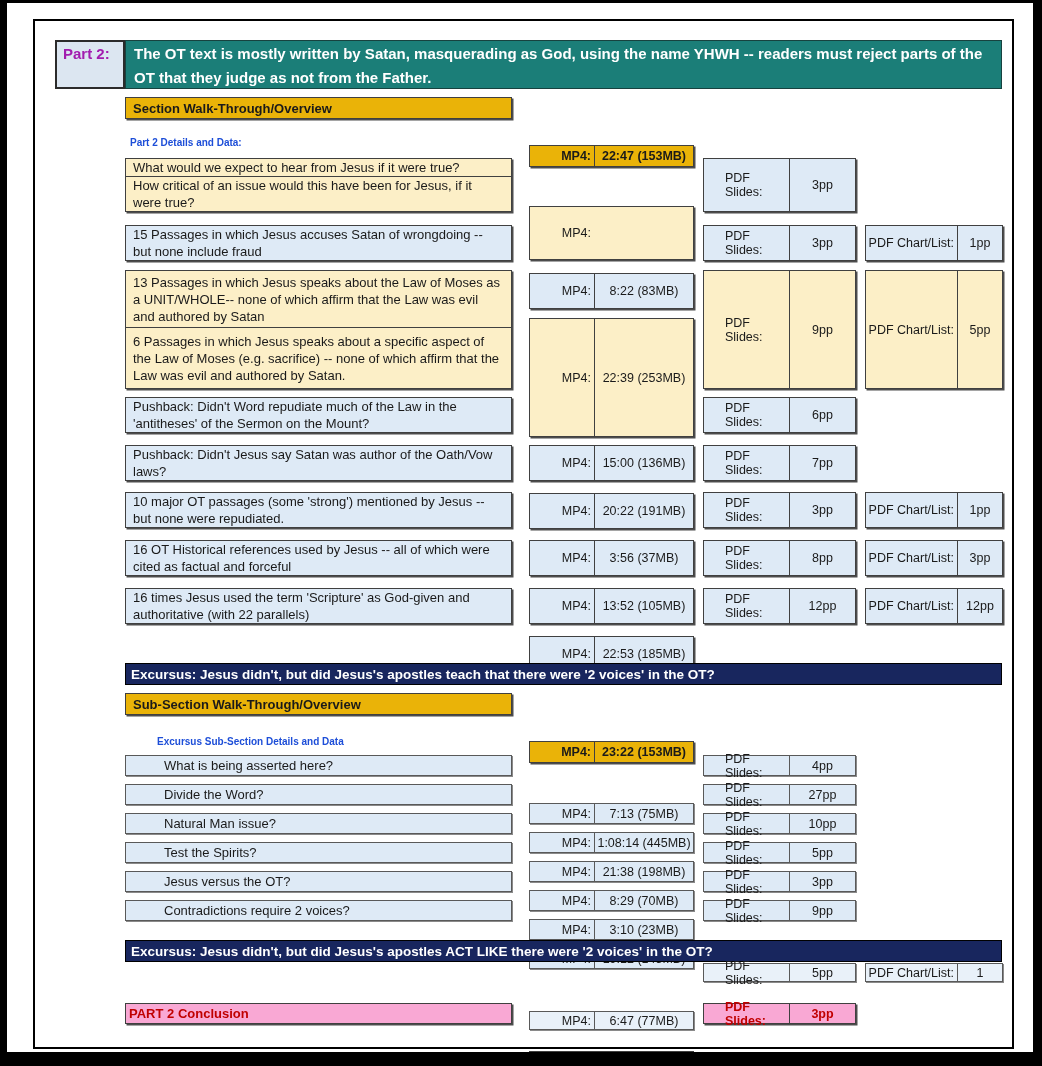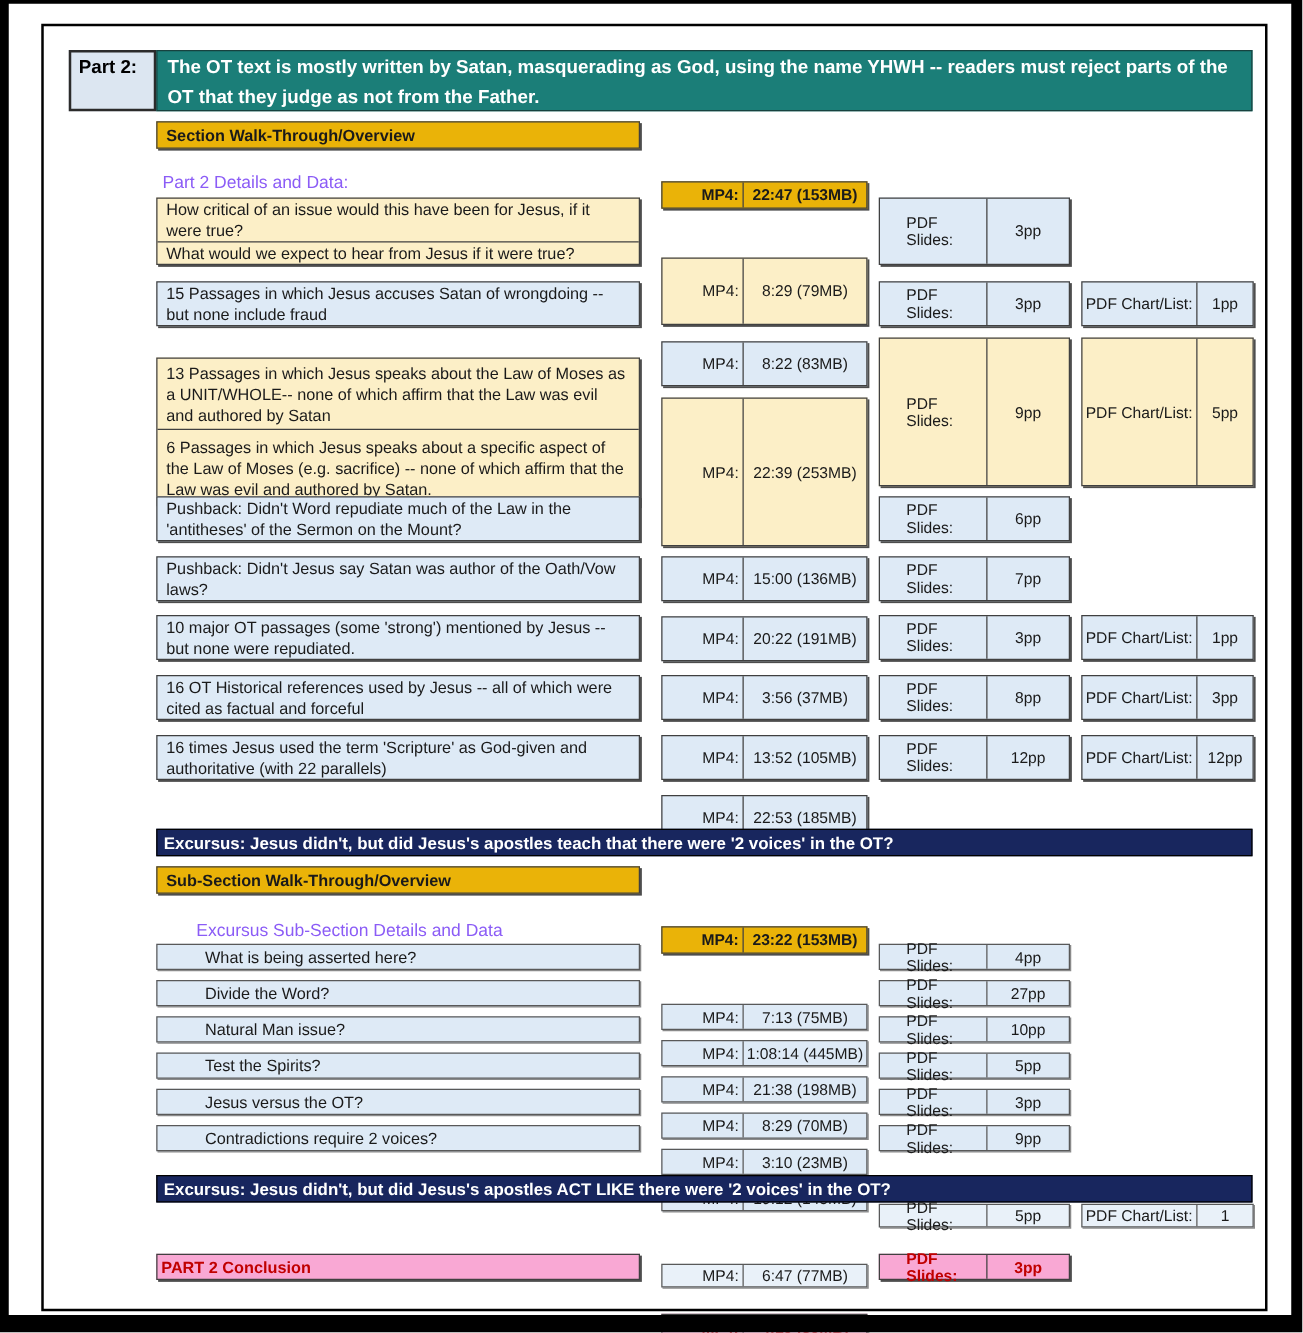--- a/index.html
+++ b/index.html
@@ -13,21 +13,21 @@
 
   
   .y{background:#FCEFC7;}
   .b{background:#DEEAF6;}
   .b2{background:#E9F1F9;}
   .g{background:#eab308;}
   .p{background:#f9a8d4;}
 
   
   .part2box{left:55px;top:40px;width:70px;height:49px;background:#DCE6F1;border:2px solid #2b2b2b;
-            font-weight:bold;font-size:15px;color:#000000;padding:3px 0 0 6px;}
+            font-weight:bold;font-size:15px;color:#a21caf;padding:3px 0 0 6px;}
   .tealhdr{left:125px;top:40px;width:877px;height:49px;background:#1B7E78;border:1px solid #17423f;
            color:#fff;font-weight:bold;font-size:15px;line-height:24px;padding:1px 8px 0 8px;}
 
   
   .mainbdr{border:1px solid #404040;box-shadow:1.5px 1.5px 0 #4d4d4d;}
   .exbdr{border:1px solid #595959;box-shadow:1px 1px 0 #8a8a8a;}
 
   .lblbox{left:125px;width:387px;display:flex;flex-direction:column;}
   .sub{flex:1 1 auto;display:flex;align-items:center;padding:0 10px 0 7px;
        font-size:13px;line-height:17px;}
@@ -39,21 +39,21 @@
   .chtbox{left:865px;width:138px;}
   .lc{display:flex;align-items:center;justify-content:flex-end;padding-right:3px;box-sizing:border-box;}
   .vc{flex:1;display:flex;align-items:center;justify-content:center;border-left:1px solid #404040;text-align:right;}
   .mp4box .lc{width:64px;}
   .sldbox .lc{width:85px;padding-left:21px;}
   .chtbox .lc{width:91px;}
   .exbdr .vc{border-left:1px solid #595959;}
 
   .bold{font-weight:bold;}
   .redtext{color:#C00000;}
-  .redhead{position:absolute;color:#8b5cf6;font-weight:normal;font-size:14px;}
+  .redhead{position:absolute;color:#1d4ed8;font-weight:bold;font-size:10px;}
 
   .banner{left:125px;width:877px;height:22px;background:#18265E;border:1px solid #000;
           color:#fff;font-weight:bold;font-size:13.5px;display:flex;align-items:center;
           padding-left:5px;box-sizing:border-box;}
 
   .exlbl{left:125px;width:387px;display:flex;align-items:center;
          padding-left:38px;font-size:13px;}
 </style>
 </head>
 <body>
@@ -68,26 +68,25 @@
     <div class="sub bold">Section Walk-Through/Overview</div>
   </div>
   <div class="abs grp mp4box mainbdr g bold" style="top:97px;height:22px">
     <div class="lc">MP4:</div>
     <div class="vc">22:47 (153MB)</div>
   </div>
 
   <div class="redhead" style="left:130px;top:137px">Part 2 Details and Data:</div>
 
   <div class="abs lblbox mainbdr y" style="top:158px;height:54px">
+    <div class="sub">What would we expect to hear from Jesus if it were true?</div>
     <div class="sub" style="flex:0 0 34px">How critical of an issue would this have been for Jesus, if it were true?</div>
-    <div class="sub">What would we expect to hear from Jesus if it were true?</div>
   </div>
   <div class="abs grp mp4box mainbdr y" style="top:158px;height:54px">
     <div class="lc">MP4:</div>
-    <div class="vc">8:29 (79MB)</div>
   </div>
   <div class="abs grp sldbox mainbdr b" style="top:158px;height:54px">
     <div class="lc">PDF Slides:</div>
     <div class="vc">3pp</div>
   </div>
 
   <div class="abs lblbox mainbdr b" style="top:225px;height:36px">
     <div class="sub">15 Passages in which Jesus accuses Satan of wrongdoing -- but none include fraud</div>
   </div>
   <div class="abs grp mp4box mainbdr b" style="top:225px;height:36px">
@@ -96,21 +95,21 @@
   </div>
   <div class="abs grp sldbox mainbdr b" style="top:225px;height:36px">
     <div class="lc">PDF Slides:</div>
     <div class="vc">3pp</div>
   </div>
   <div class="abs grp chtbox mainbdr b" style="top:225px;height:36px">
     <div class="lc">PDF Chart/List:</div>
     <div class="vc">1pp</div>
   </div>
 
-  <div class="abs lblbox mainbdr y" style="top:286px;height:119px">
+  <div class="abs lblbox mainbdr y" style="top:270px;height:119px">
     <div class="sub" style="flex:0 0 56px">13 Passages in which Jesus speaks about the Law of Moses as a UNIT/WHOLE-- none of which affirm that the Law was evil and authored by Satan</div>
     <div class="sub">6 Passages in which Jesus speaks about a specific aspect of the Law of Moses (e.g. sacrifice) -- none of which affirm that the Law was evil and authored by Satan.</div>
   </div>
   <div class="abs grp mp4box mainbdr y" style="top:270px;height:119px">
     <div class="lc">MP4:</div>
     <div class="vc">22:39 (253MB)</div>
   </div>
   <div class="abs grp sldbox mainbdr y" style="top:270px;height:119px">
     <div class="lc">PDF Slides:</div>
     <div class="vc">9pp</div>

